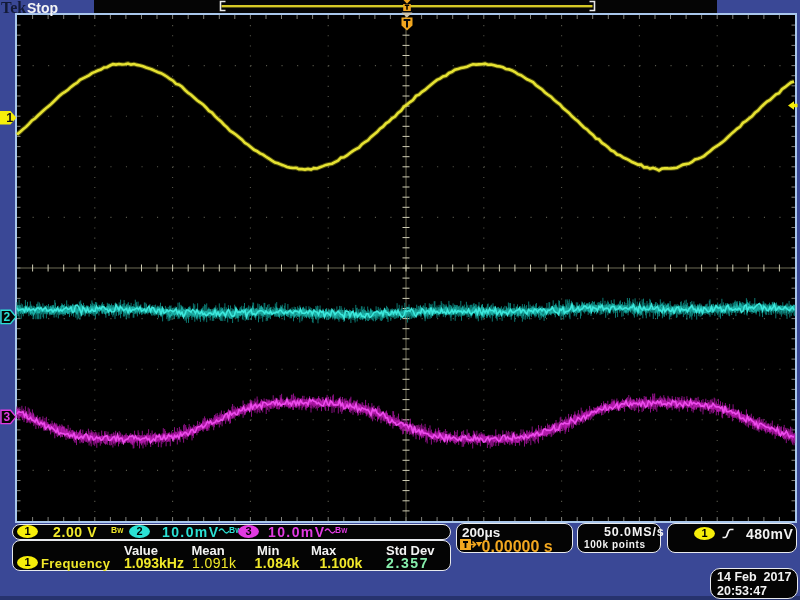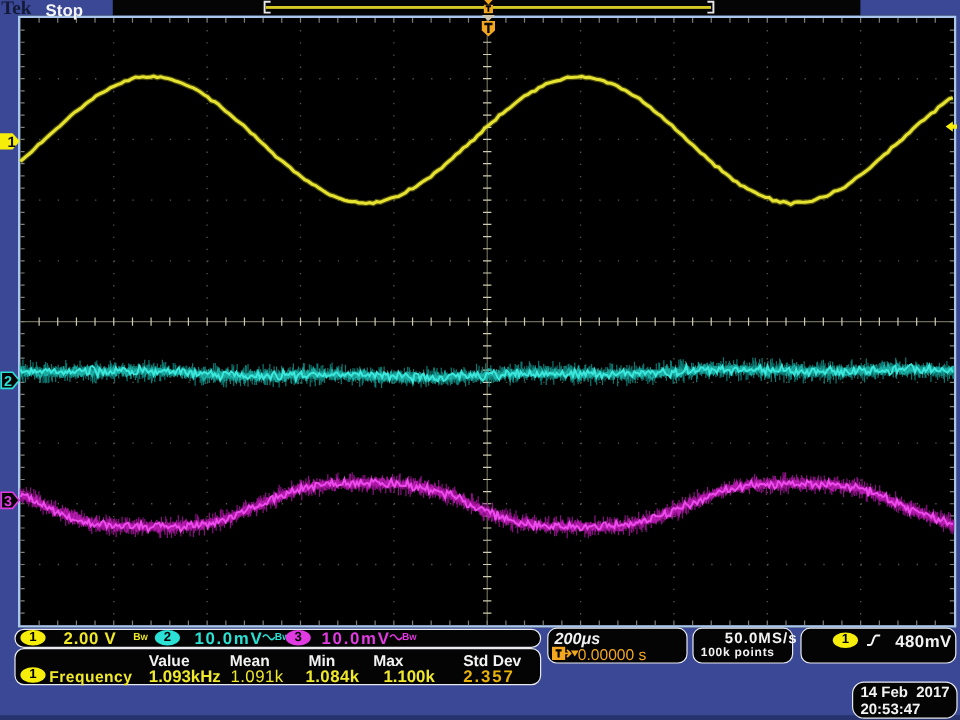--- a/index.html
+++ b/index.html
@@ -56,21 +56,21 @@
   <text x="3.4" y="321.4" font-size="12" font-weight="bold" fill="#2be0d4">2</text>
   <path d="M1 410.2 H10.5 L16 416.9 L10.5 423.6 H1 Z" fill="#050505" stroke="#e23ae2" stroke-width="1.4"></path>
   <text x="3.4" y="421.4" font-size="12" font-weight="bold" fill="#e23ae2">3</text>
 
   <path d="M788 105.5 L794 101.3 L794 103.7 L797.5 103.7 L797.5 107.3 L794 107.3 L794 109.7 Z" fill="#f6ee0a"></path>
 
   <rect x="0" y="596" width="800" height="4" fill="#27336e"></rect>
 </svg>
 
 <div class="abs" style="left:1px;top:-1px;color:#131a38;font-family:'Liberation Serif',serif;font-weight:bold;font-size:16px;">Tek</div>
-<div class="abs" style="left:38px;top:0px;color:#f4f4f4;font-weight:bold;font-size:14px;">Stop</div>
+<div class="abs" style="left:27px;top:0px;color:#f4f4f4;font-weight:bold;font-size:14px;">Stop</div>
 
 <div class="box" style="left:12px;top:523.5px;width:439px;height:16.5px;border-radius:8px;"></div>
 <div class="ell" style="left:17px;top:525px;background:#f6ee0a;">1</div>
 <div class="abs" style="left:53px;top:524px;color:#f0e82a;font-weight:bold;font-size:14px;letter-spacing:0.6px;">2.00 V</div>
 <div class="abs" style="left:111px;top:525px;color:#f0e82a;font-weight:bold;font-size:8.5px;">B<span style="font-size:6.5px;">W</span></div>
 <div class="ell" style="left:129px;top:525px;background:#2be0d4;">2</div>
 <div class="abs" style="left:162px;top:524px;color:#2be0d4;font-weight:bold;font-size:14px;letter-spacing:1.4px;">10.0mV</div>
 <svg class="abs" style="left:218px;top:527px" width="12" height="8">
       <path d="M1 4 Q3.5 0 6 4 Q8.5 8 11 4" stroke="#2be0d4" stroke-width="1.3" fill="none"></path>
     </svg>
@@ -87,33 +87,33 @@
 <div class="abs wt" style="left:191.5px;top:542.5px;font-size:13px;">Mean</div>
 <div class="abs wt" style="left:257px;top:542.5px;font-size:13px;">Min</div>
 <div class="abs wt" style="left:311px;top:542.5px;font-size:13px;">Max</div>
 <div class="abs wt" style="left:386px;top:542.5px;font-size:13px;">Std Dev</div>
 <div class="ell" style="left:17px;top:556px;background:#f6ee0a;">1</div>
 <div class="abs" style="left:41px;top:555.5px;color:#f0e82a;font-weight:bold;font-size:13px;letter-spacing:0.4px;">Frequency</div>
 <div class="abs" style="left:124px;top:555px;color:#f0e82a;font-weight:bold;font-size:14px;">1.093kHz</div>
 <div class="abs" style="left:192px;top:555px;color:#f0e82a;font-weight:normal;font-size:14px;letter-spacing:0.4px;">1.091k</div>
 <div class="abs" style="left:254.5px;top:555px;color:#f0e82a;font-weight:bold;font-size:14px;letter-spacing:0.4px;">1.084k</div>
 <div class="abs" style="left:319.5px;top:555px;color:#f0e82a;font-weight:bold;font-size:14px;">1.100k</div>
-<div class="abs" style="left:386px;top:555px;color:#eab308;font-weight:bold;font-size:14px;letter-spacing:1.6px;">2.357</div>
+<div class="abs" style="left:386px;top:555px;color:#86efac;font-weight:bold;font-size:14px;letter-spacing:1.6px;">2.357</div>
 
 <div class="box" style="left:456px;top:523px;width:117px;height:30px;"></div>
-<div class="abs wt" style="left:462px;top:524.5px;font-size:13.5px;font-style:italic;">200μs</div>
+<div class="abs wt" style="left:462px;top:524.5px;font-size:13.5px;">200μs</div>
 <div class="abs" style="left:460px;top:539px;width:10.5px;height:10.5px;background:#f2a71f;"></div>
 <svg class="abs" style="left:460px;top:539px" width="11" height="11">
       <path d="M3 3 h5 M5.5 3 v6" stroke="#000" stroke-width="1.8" fill="none"></path>
     </svg>
 <svg class="abs" style="left:469px;top:539px" width="13" height="11">
       <path d="M0.5 5.5 H6 M3.5 2.5 L6.5 5.5 L3.5 8.5" stroke="#f2a71f" stroke-width="1.5" fill="none"></path>
       <path d="M6.8 3 h6.4 l-3.2 5 z" fill="#f2a71f"></path>
     </svg>
-<div class="abs" style="left:481.5px;top:538px;color:#f2a71f;font-weight:normal;font-size:13px;">0.00000 s</div>
+<div class="abs" style="left:481.5px;top:538px;color:#f2a71f;font-weight:bold;font-size:16px;">0.00000 s</div>
 
 <div class="box" style="left:577px;top:523px;width:84px;height:30px;"></div>
 <div class="abs wt" style="left:584px;top:524.5px;font-size:12.5px;letter-spacing:0.9px;padding-left:20px;">50.0MS/s</div>
 <div class="abs wt" style="left:584px;top:538.5px;font-size:10px;letter-spacing:0.6px;">100k points</div>
 
 <div class="box" style="left:667px;top:523px;width:130px;height:30px;"></div>
 <div class="ell" style="left:694px;top:527px;background:#f6ee0a;">1</div>
 <svg class="abs" style="left:722px;top:527px" width="13" height="13">
       <path d="M0.5 10.5 H3 C6 10.5 5 2.5 8.5 2.5 H11.5" stroke="#f2f2f2" stroke-width="1.7" fill="none"></path>
     </svg>

